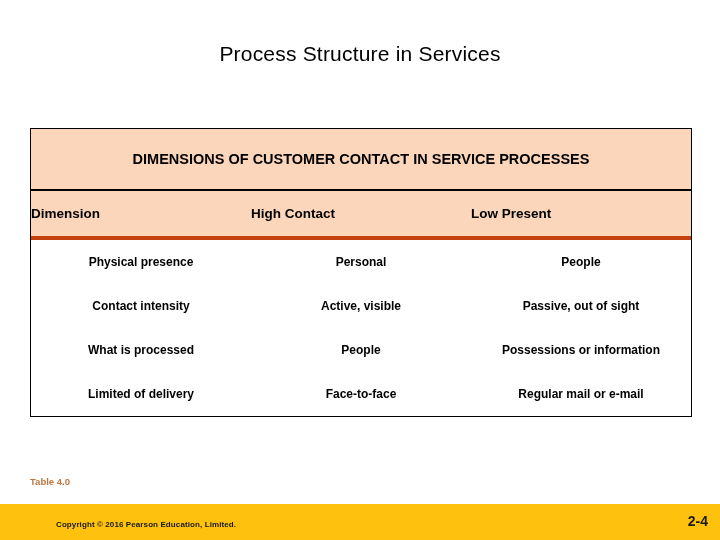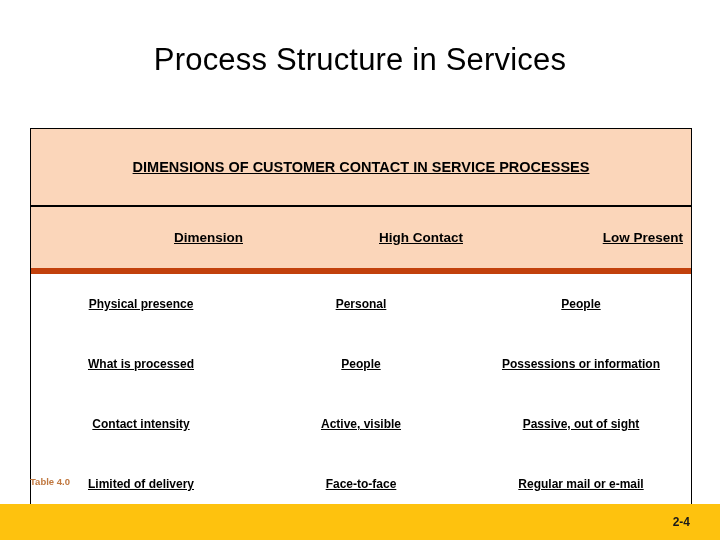--- a/index.html
+++ b/index.html
@@ -19,62 +19,61 @@
     width: 720px;
     height: 540px;
     box-sizing: border-box;
   }
   .slide-title {
     position: absolute;
     top: 42px;
     left: 0;
     width: 720px;
     text-align: center;
-    font-size: 31px;
+    font-size: 21px;
     font-weight: normal;
     color: #000000;
     letter-spacing: 0.2px;
   }
   .table-wrap {
     position: absolute;
     top: 128px;
     left: 30px;
     width: 662px;
     border: 1px solid #000000;
     box-sizing: border-box;
   }
   table.ctable {
     border-collapse: collapse;
     width: 100%;
     table-layout: fixed;
   }
   table.ctable td {
-    padding: 8px;
+    padding: 0;
     margin: 0;
-    text-decoration: underline;
   }
   .banner-cell {
     background: #fbd6ba;
     height: 60px;
     text-align: center;
     vertical-align: middle;
     font-size: 14.5px;
     font-weight: bold;
     color: #000000;
     border-bottom: 2px solid #000000;
   }
   .hdr-cell {
     background: #fbd6ba;
     height: 45px;
-    text-align: right;
+    text-align: left;
     vertical-align: middle;
     font-size: 13.5px;
     font-weight: bold;
     color: #000000;
-    border-bottom: 6px solid #c2410c;
+    border-bottom: 4px solid #c2410c;
   }
   .body-cell {
     background: #ffffff;
     height: 44px;
     text-align: center;
     vertical-align: middle;
     font-size: 12px;
     font-weight: bold;
     color: #000000;
   }
@@ -102,23 +101,23 @@
     position: absolute;
     left: 56px;
     bottom: 11px;
     font-size: 8px;
     font-weight: bold;
     color: #1a1a1a;
     letter-spacing: 0.1px;
   }
   .footer-page {
     position: absolute;
-    right: 30px;
+    right: 12px;
     bottom: 11px;
-    font-size: 12px;
+    font-size: 14px;
     font-weight: bold;
     color: #1a1a1a;
   }
 </style>
 </head>
 <body>
 
 <div class="slide">
 
   <div class="slide-title">Process Structure in Services</div>
@@ -133,36 +132,37 @@
           <td class="hdr-cell col-dim">Dimension</td>
           <td class="hdr-cell col-high">High Contact</td>
           <td class="hdr-cell col-low">Low Present</td>
         </tr>
         <tr>
           <td class="body-cell col-dim">Physical presence</td>
           <td class="body-cell col-high">Personal</td>
           <td class="body-cell col-low">People</td>
         </tr>
         <tr>
+          <td class="body-cell col-dim">Contact intensity</td>
+          <td class="body-cell col-high">Active, visible</td>
+          <td class="body-cell col-low">Passive, out of sight</td>
+        </tr>
+        <tr>
           <td class="body-cell col-dim">What is processed</td>
           <td class="body-cell col-high">People</td>
           <td class="body-cell col-low">Possessions or information</td>
-        </tr>
-        <tr>
-          <td class="body-cell col-dim">Contact intensity</td>
-          <td class="body-cell col-high">Active, visible</td>
-          <td class="body-cell col-low">Passive, out of sight</td>
         </tr>
         <tr>
           <td class="body-cell col-dim">Limited of delivery</td>
           <td class="body-cell col-high">Face-to-face</td>
           <td class="body-cell col-low">Regular mail or e-mail</td>
         </tr>
       </tbody>
     </table>
   </div>
 
   <div class="table-caption">Table 4.0</div>
 
   <div class="footer-bar"></div>
+  <div class="footer-copy">Copyright © 2016 Pearson Education, Limited.</div>
   <div class="footer-page">2-4</div>
 
 </div>
 
 </body></html>

